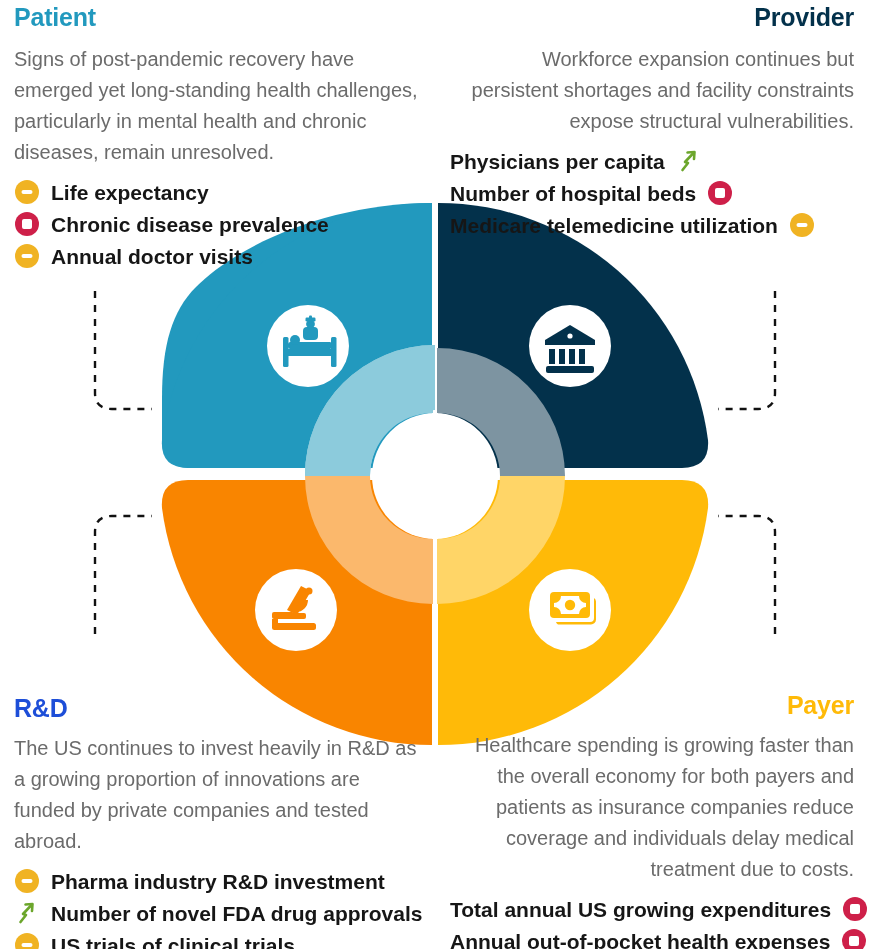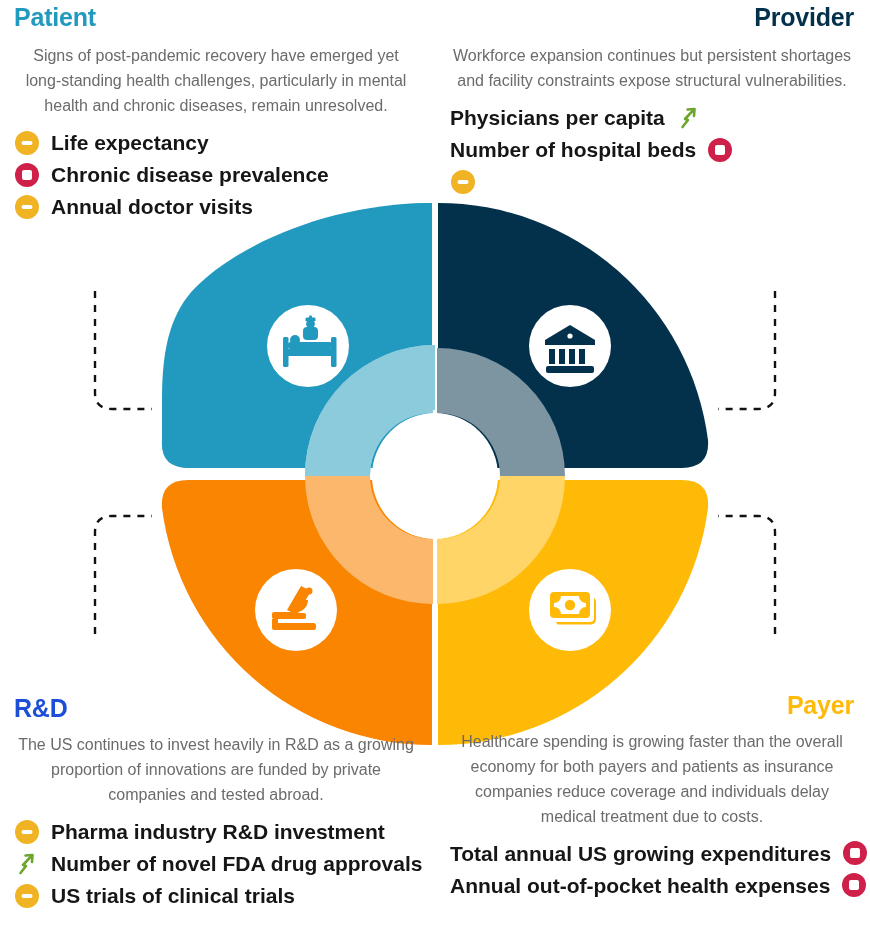--- a/index.html
+++ b/index.html
@@ -18,22 +18,22 @@
   
   .quad{position:absolute;width:404px;}
   .quad.left{left:14px;text-align:left;}
   .quad.right{right:16px;text-align:right;}
 
   .q-title{
     font-size:25px;font-weight:bold;letter-spacing:-0.2px;
     margin:0 0 14px 0;line-height:1.05;
   }
   .q-desc{
-    font-size:16px;color:#6b6b6b;line-height:1.55;
-    margin:0 0 10px 0;font-weight:400;text-align:center;
+    font-size:20px;color:#6b6b6b;line-height:1.55;
+    margin:0 0 10px 0;font-weight:400;
   }
 
   .metrics{list-style:none;margin:0;padding:0;}
   .metric{
     display:flex;align-items:center;gap:11px;
     margin:0 0 4px 0;min-height:28px;
   }
   .quad.right .metric{justify-content:flex-end;flex-direction:row-reverse;}
   .metric-label{
     font-size:21px;font-weight:bold;color:#161616;
@@ -212,20 +212,21 @@
               <circle cx="13" cy="13" r="12" fill="#CE2049"></circle>
               <rect x="8" y="8" width="10" height="10" rx="2" fill="#ffffff"></rect>
             </svg></span>
         <span class="metric-label">Number of hospital beds</span>
       </li>
       <li class="metric">
         <span class="marker"><svg viewBox="0 0 26 26" width="26" height="26">
               <circle cx="13" cy="13" r="12" fill="#F0B323"></circle>
               <rect x="7.5" y="11" width="11" height="4" rx="2" fill="#ffffff"></rect>
             </svg></span>
+        <span class="metric-label">Medicare telemedicine utilization</span>
       </li>
     </ul>
   </div>
 
   <div class="quad left quad-rd" id="quad-rd">
     <h2 class="q-title" style="color:#1d4ed8">R&amp;D</h2>
     <p class="q-desc">The US continues to invest heavily in R&amp;D as a growing proportion of innovations are funded by private companies and tested abroad.</p>
     <ul class="metrics">
       <li class="metric">
         <span class="marker"><svg viewBox="0 0 26 26" width="26" height="26">

